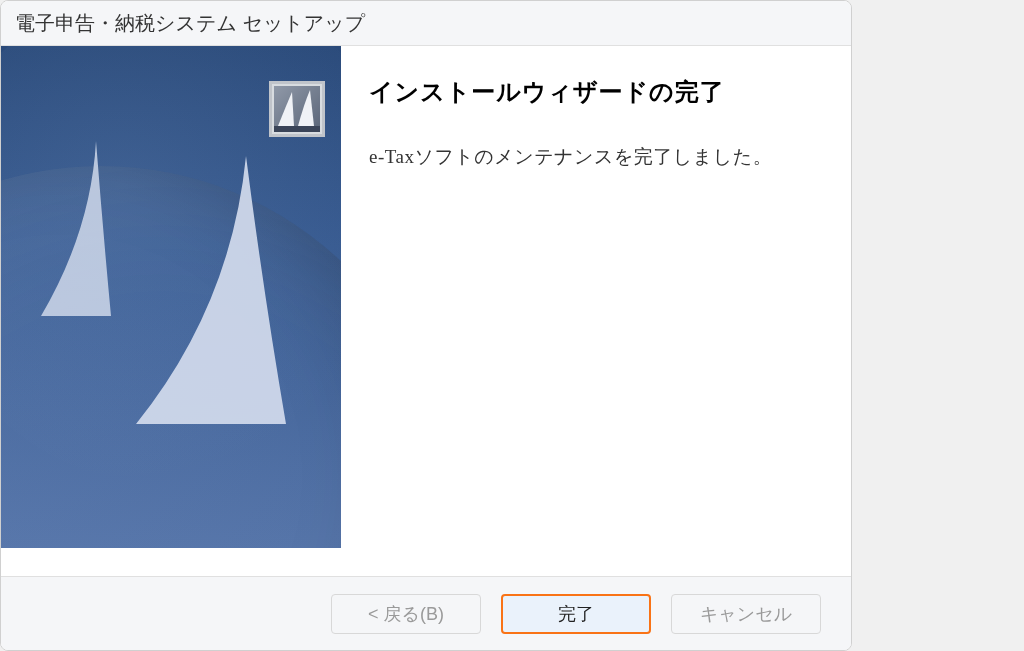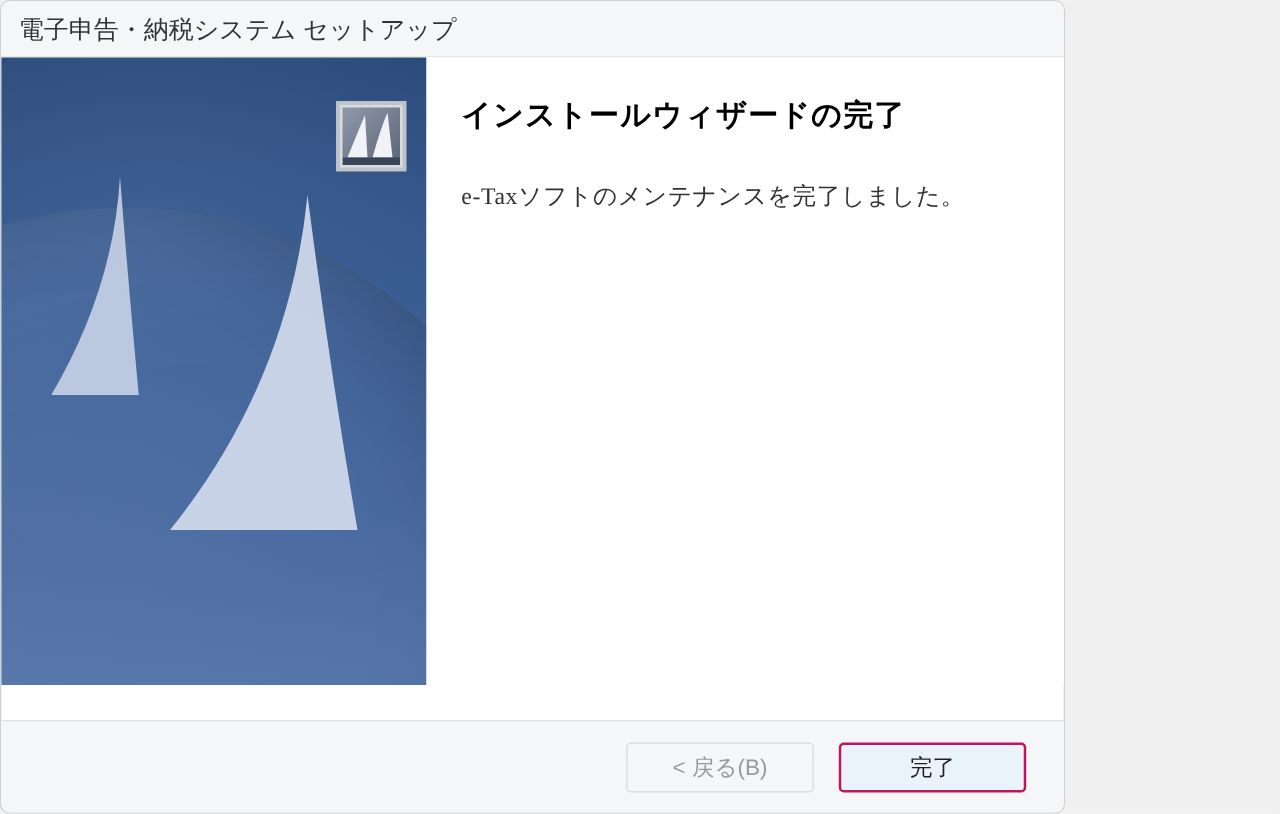--- a/index.html
+++ b/index.html
@@ -135,21 +135,21 @@
       font-family: inherit;
       padding: 0 14px;
     }
     .btn.disabled {
       color: #9a9a9a;
       background: #f5f6f8;
       border-color: #d8d8d8;
       cursor: default;
     }
     .btn.primary {
-      border: 2px solid #be185d;
+      border: 2px solid #f97316;
       background: #eaf2fb;
       color: #222;
     }
   </style>
 </head>
 <body>
 
 <div class="window">
   <div class="titlebar">
     <span>電子申告・納税システム セットアップ</span>
@@ -178,14 +178,15 @@
 
     <div class="main-panel">
       <div class="heading">インストールウィザードの完了</div>
       <div class="body-text">e-Taxソフトのメンテナンスを完了しました。</div>
     </div>
   </div>
 
   <div class="footer">
     <button class="btn disabled" disabled="">&lt; 戻る(B)</button>
     <button class="btn primary">完了</button>
+    <button class="btn disabled" disabled="">キャンセル</button>
   </div>
 </div>
 
 </body></html>

